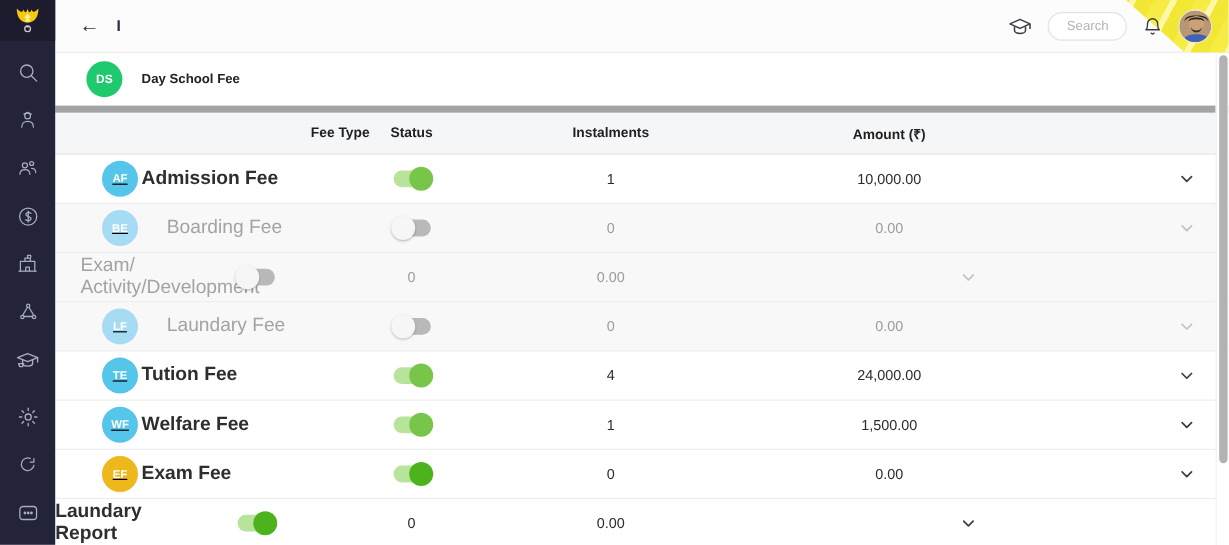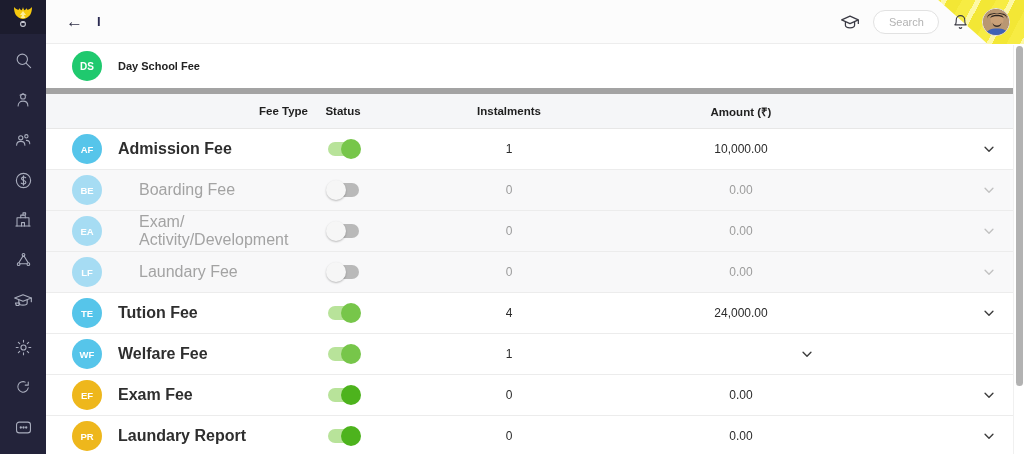--- a/index.html
+++ b/index.html
@@ -47,21 +47,21 @@
 
   
   .grid { display:grid; grid-template-columns:72px 190px 70px 262px 202px 1fr; align-items:center; }
   .thead { height:35px; background:#f5f6f8; border-bottom:1px solid #e7e7e7; }
   .th { font-size:11.5px; font-weight:bold; color:#1f1f1f; }
   .th.left { grid-column:2; text-align:right; }
   .th.c { text-align:center; }
 
   .trow { height:41px; border-bottom:1px solid #ececec; background:#fff; }
   .trow.disabled { background:#f8f8f9; }
-  .avatar-cell { padding-left:26px; }
+  .avatar-cell { padding-left:39px;text-decoration:underline; }
   .row-avatar { width:30px; height:30px; border-radius:50%; display:flex; align-items:center;
     justify-content:center; font-size:9.5px; font-weight:bold; color:#fff; }
   .label-cell { font-size:16px; font-weight:bold; color:#2e2e2e; }
   .trow.disabled .label-cell { color:#a3a3a3; font-weight:normal;margin-left:21px; }
   .status-cell { display:flex; justify-content:center; }
   .inst-cell, .amount-cell { font-size:12px; color:#2b2b2b; text-align:center; font-weight:500; }
   .trow.disabled .inst-cell, .trow.disabled .amount-cell { color:#9c9c9c; font-weight:normal; }
   .chev-cell { display:flex; justify-content:flex-end; padding-right:28px; color:#3c3c3c; cursor:pointer; }
   .trow.disabled .chev-cell { color:#c2c2c2; }
 
@@ -258,23 +258,20 @@
     <div class="inst-cell">0</div>
     <div class="amount-cell">0.00</div>
     <div class="chev-cell">
       <svg width="14" height="14" viewBox="0 0 16 16">
         <path d="M3.5 6 L8 10.5 L12.5 6" fill="none" stroke="currentColor" stroke-width="1.6" stroke-linecap="round" stroke-linejoin="round"></path>
       </svg>
     </div>
   </div>
 
   <div class="grid trow disabled">
-    <div class="avatar-cell">
-      <span class="row-avatar" style="background: rgb(166, 220, 243);">EA</span>
-    </div>
     <div class="label-cell">Exam/ Activity/Development</div>
     <div class="status-cell">
       <span class="toggle off">
             <span class="knob"></span>
           </span>
     </div>
     <div class="inst-cell">0</div>
     <div class="amount-cell">0.00</div>
     <div class="chev-cell">
       <svg width="14" height="14" viewBox="0 0 16 16">
@@ -325,20 +322,21 @@
     <div class="avatar-cell">
       <span class="row-avatar" style="background: rgb(86, 197, 234);">WF</span>
     </div>
     <div class="label-cell">Welfare Fee</div>
     <div class="status-cell">
       <span class="toggle on">
             <span class="knob"></span>
           </span>
     </div>
     <div class="inst-cell">1</div>
+    <div class="amount-cell">1,500.00</div>
     <div class="chev-cell">
       <svg width="14" height="14" viewBox="0 0 16 16">
         <path d="M3.5 6 L8 10.5 L12.5 6" fill="none" stroke="currentColor" stroke-width="1.6" stroke-linecap="round" stroke-linejoin="round"></path>
       </svg>
     </div>
   </div>
 
   <div class="grid trow">
     <div class="avatar-cell">
       <span class="row-avatar" style="background: rgb(238, 183, 28);">EF</span>
@@ -352,23 +350,20 @@
     <div class="inst-cell">0</div>
     <div class="amount-cell">0.00</div>
     <div class="chev-cell">
       <svg width="14" height="14" viewBox="0 0 16 16">
         <path d="M3.5 6 L8 10.5 L12.5 6" fill="none" stroke="currentColor" stroke-width="1.6" stroke-linecap="round" stroke-linejoin="round"></path>
       </svg>
     </div>
   </div>
 
   <div class="grid trow">
-    <div class="avatar-cell">
-      <span class="row-avatar" style="background: rgb(238, 183, 28);">PR</span>
-    </div>
     <div class="label-cell">Laundary Report</div>
     <div class="status-cell">
       <span class="toggle on vivid">
             <span class="knob"></span>
           </span>
     </div>
     <div class="inst-cell">0</div>
     <div class="amount-cell">0.00</div>
     <div class="chev-cell">
       <svg width="14" height="14" viewBox="0 0 16 16">

